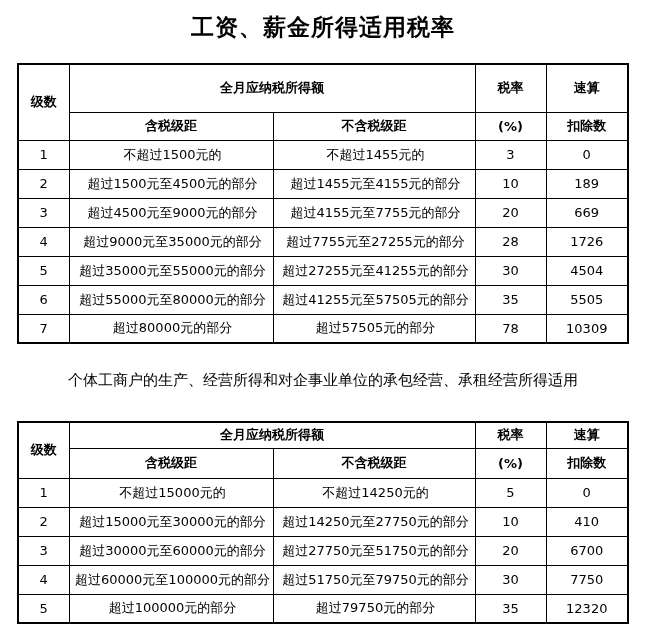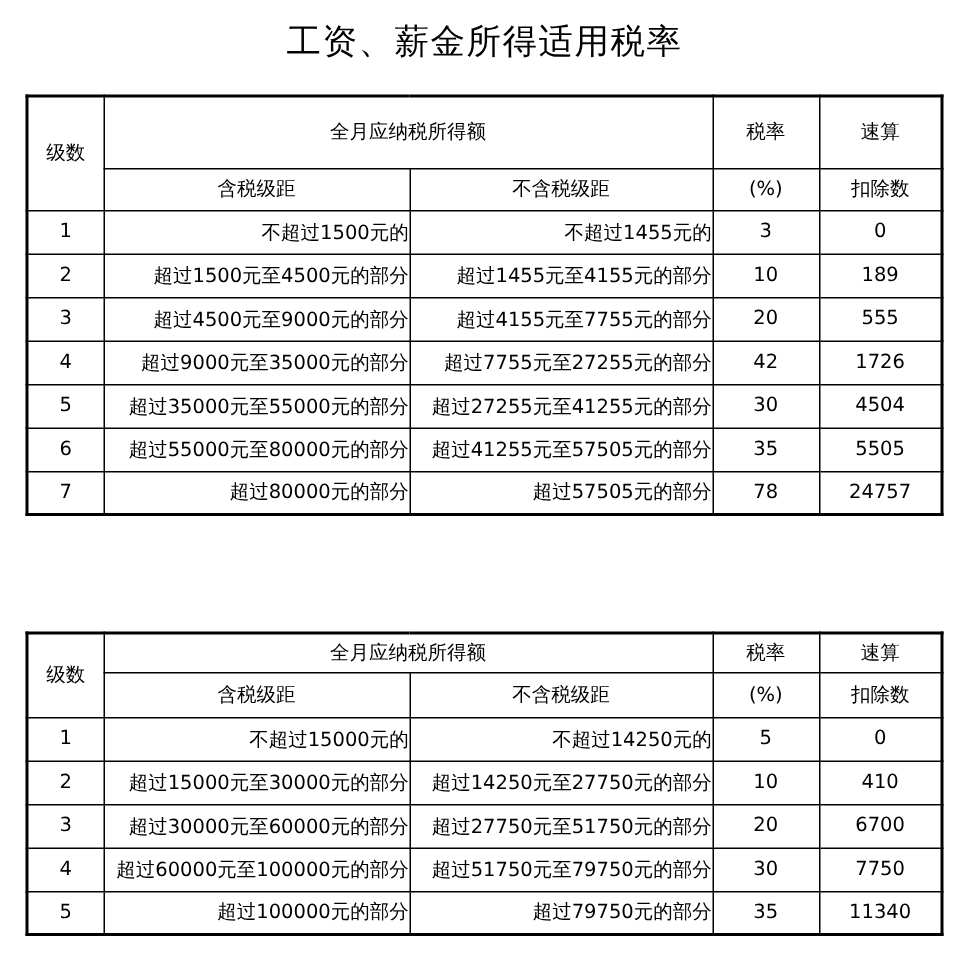--- a/index.html
+++ b/index.html
@@ -13,21 +13,21 @@
     color: #000000;
     overflow: hidden;
   }
   .doc-title {
     position: absolute;
     top: 12px;
     left: 0;
     width: 100%;
     text-align: center;
     font-size: 23px;
-    font-weight: normal;
+    font-weight: bold;
     letter-spacing: 1px;
   }
   .doc-subtitle {
     position: absolute;
     top: 371px;
     left: 0;
     width: 100%;
     text-align: center;
     font-size: 15px;
     font-weight: normal;
@@ -42,33 +42,33 @@
   }
   #table1 { top: 63px; }
   #table2 { top: 421px; }
   table.tax th, table.tax td {
     border: 1px solid #000;
     font-size: 13px;
     font-weight: normal;
     overflow: hidden;
     white-space: nowrap;
   }
-  table.tax th { font-weight: normal; }
+  table.tax th { font-weight: bold; }
   col.c-level { width: 51px; }
   col.c-with  { width: 204px; }
   col.c-without { width: 202px; }
   col.c-rate  { width: 71px; }
   col.c-deduct { width: 82px; }
   #table1 tr.hrow1 { height: 48px; }
   #table1 tr.hrow2 { height: 28px; }
   #table2 tr.hrow1 { height: 26px; }
   #table2 tr.hrow2 { height: 30px; }
   table.tax tr.drow { height: 29px; }
   td.cell-level, td.cell-rate, td.cell-deduct { text-align: center; }
-  td.cell-with, td.cell-without { text-align: right; padding-left: 3px; }
+  td.cell-with, td.cell-without { text-align: center; padding-left: 3px; }
 </style>
 </head>
 <body>
 
 <div class="page">
 
   <div class="doc-title">工资、薪金所得适用税率</div>
 
   <table class="tax" id="table1">
     <colgroup>
@@ -103,27 +103,27 @@
         <td class="cell-with">超过1500元至4500元的部分</td>
         <td class="cell-without">超过1455元至4155元的部分</td>
         <td class="cell-rate">10</td>
         <td class="cell-deduct">189</td>
       </tr>
       <tr class="drow">
         <td class="cell-level">3</td>
         <td class="cell-with">超过4500元至9000元的部分</td>
         <td class="cell-without">超过4155元至7755元的部分</td>
         <td class="cell-rate">20</td>
-        <td class="cell-deduct">555</td>
+        <td class="cell-deduct">669</td>
       </tr>
       <tr class="drow">
         <td class="cell-level">4</td>
         <td class="cell-with">超过9000元至35000元的部分</td>
         <td class="cell-without">超过7755元至27255元的部分</td>
-        <td class="cell-rate">42</td>
+        <td class="cell-rate">28</td>
         <td class="cell-deduct">1726</td>
       </tr>
       <tr class="drow">
         <td class="cell-level">5</td>
         <td class="cell-with">超过35000元至55000元的部分</td>
         <td class="cell-without">超过27255元至41255元的部分</td>
         <td class="cell-rate">30</td>
         <td class="cell-deduct">4504</td>
       </tr>
       <tr class="drow">
@@ -131,25 +131,26 @@
         <td class="cell-with">超过55000元至80000元的部分</td>
         <td class="cell-without">超过41255元至57505元的部分</td>
         <td class="cell-rate">35</td>
         <td class="cell-deduct">5505</td>
       </tr>
       <tr class="drow">
         <td class="cell-level">7</td>
         <td class="cell-with">超过80000元的部分</td>
         <td class="cell-without">超过57505元的部分</td>
         <td class="cell-rate">78</td>
-        <td class="cell-deduct">24757</td>
+        <td class="cell-deduct">10309</td>
       </tr>
     </tbody>
   </table>
 
+  <div class="doc-subtitle">个体工商户的生产、经营所得和对企事业单位的承包经营、承租经营所得适用</div>
 
   <table class="tax" id="table2">
     <colgroup>
       <col class="c-level">
         <col class="c-with">
         <col class="c-without">
         <col class="c-rate">
         <col class="c-deduct">
     </colgroup>
     <tbody>
@@ -191,18 +192,18 @@
         <td class="cell-with">超过60000元至100000元的部分</td>
         <td class="cell-without">超过51750元至79750元的部分</td>
         <td class="cell-rate">30</td>
         <td class="cell-deduct">7750</td>
       </tr>
       <tr class="drow">
         <td class="cell-level">5</td>
         <td class="cell-with">超过100000元的部分</td>
         <td class="cell-without">超过79750元的部分</td>
         <td class="cell-rate">35</td>
-        <td class="cell-deduct">11340</td>
+        <td class="cell-deduct">12320</td>
       </tr>
     </tbody>
   </table>
 
 </div>
 
 </body></html>

